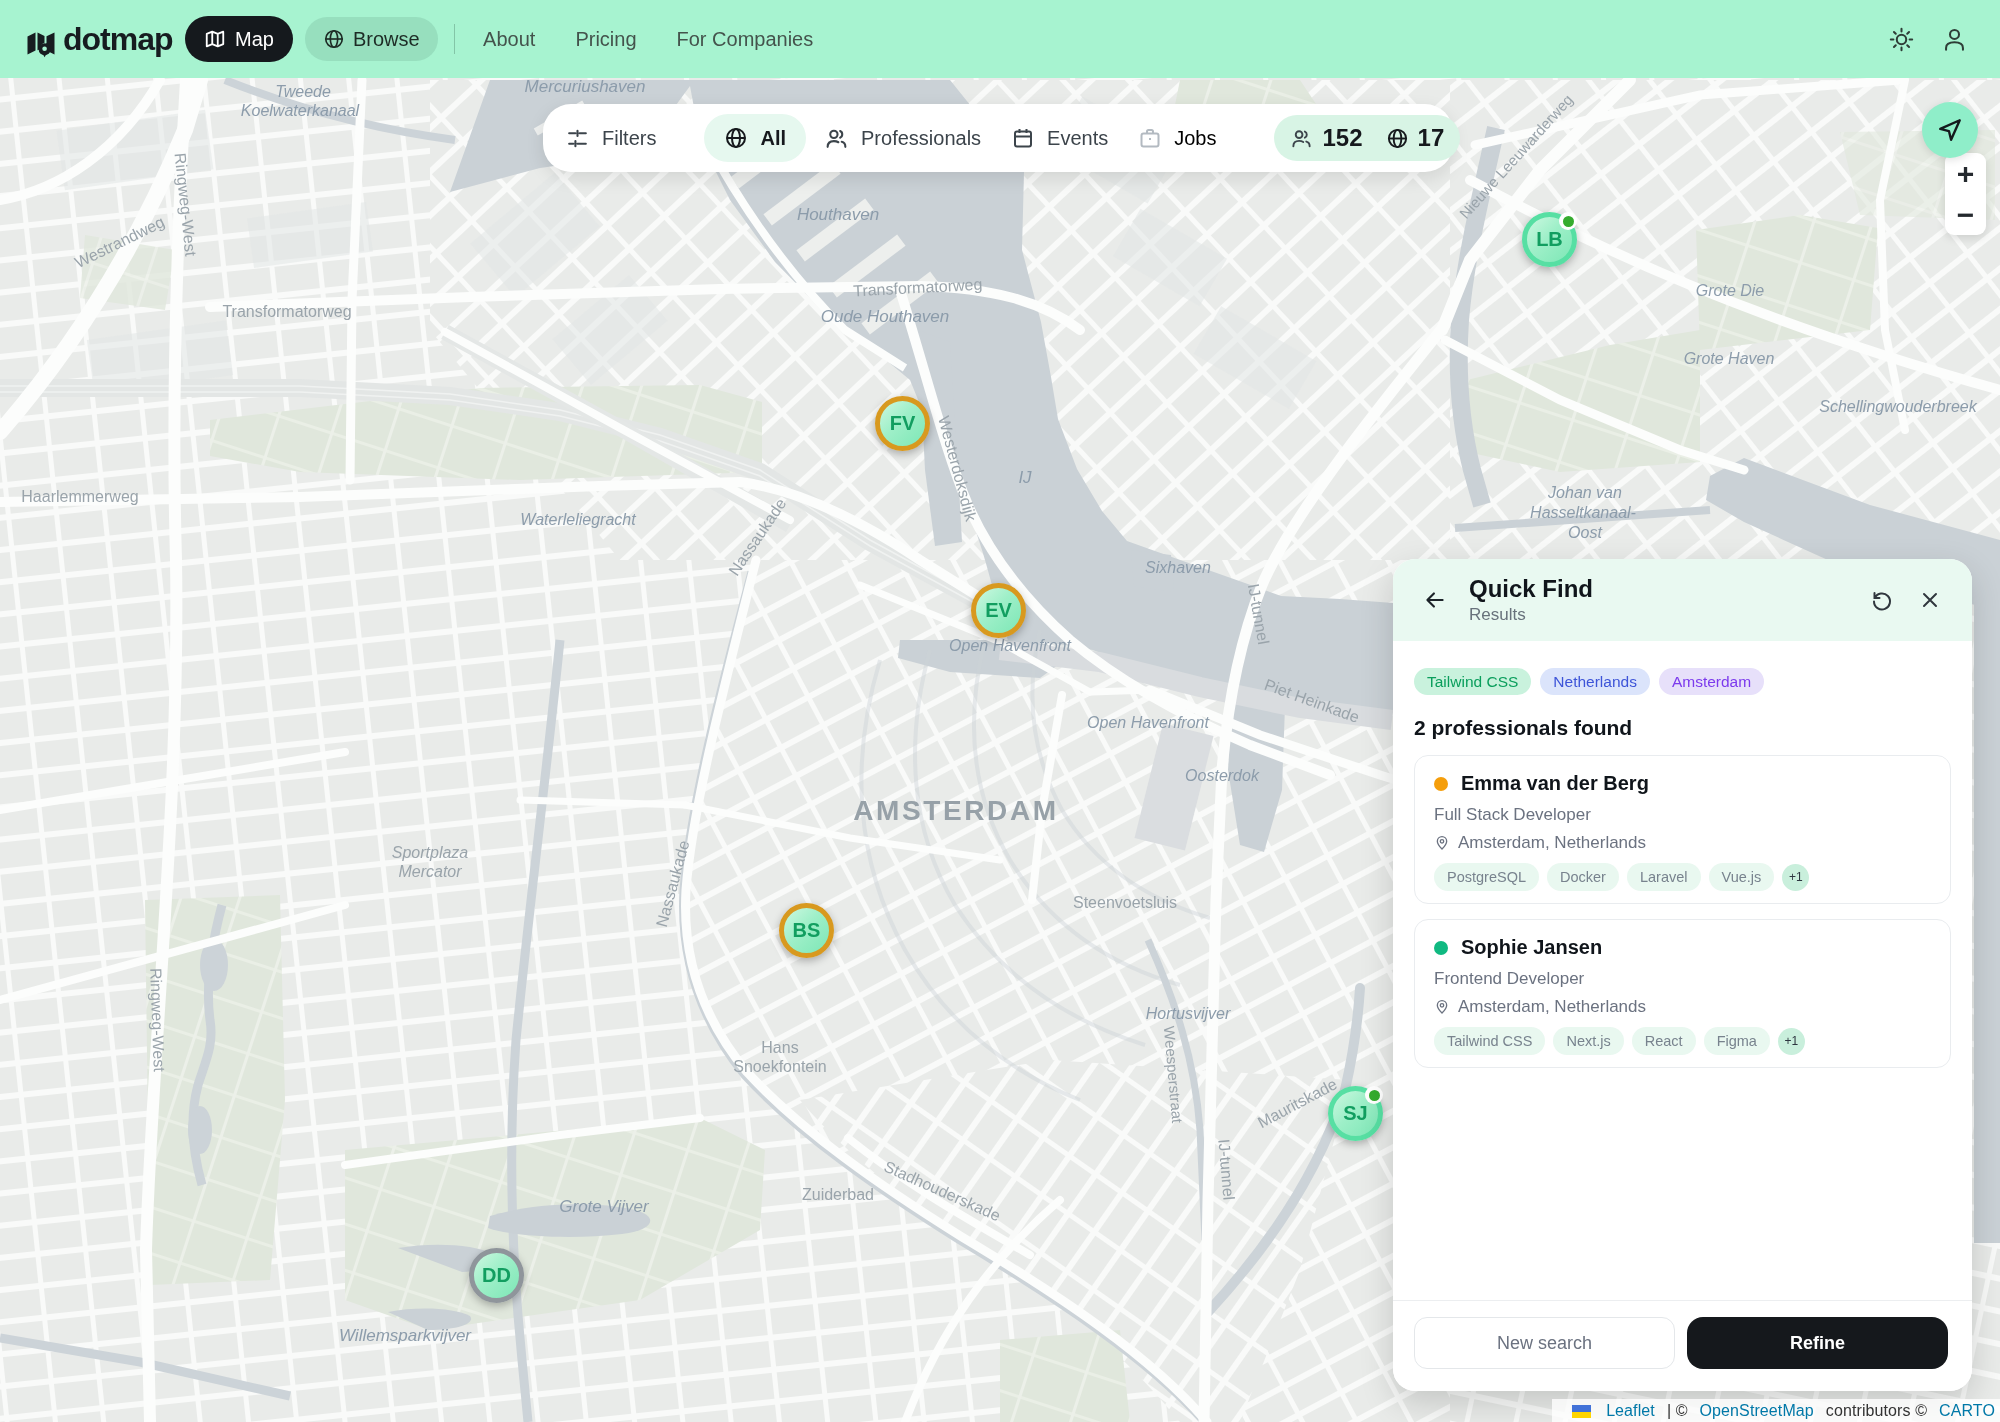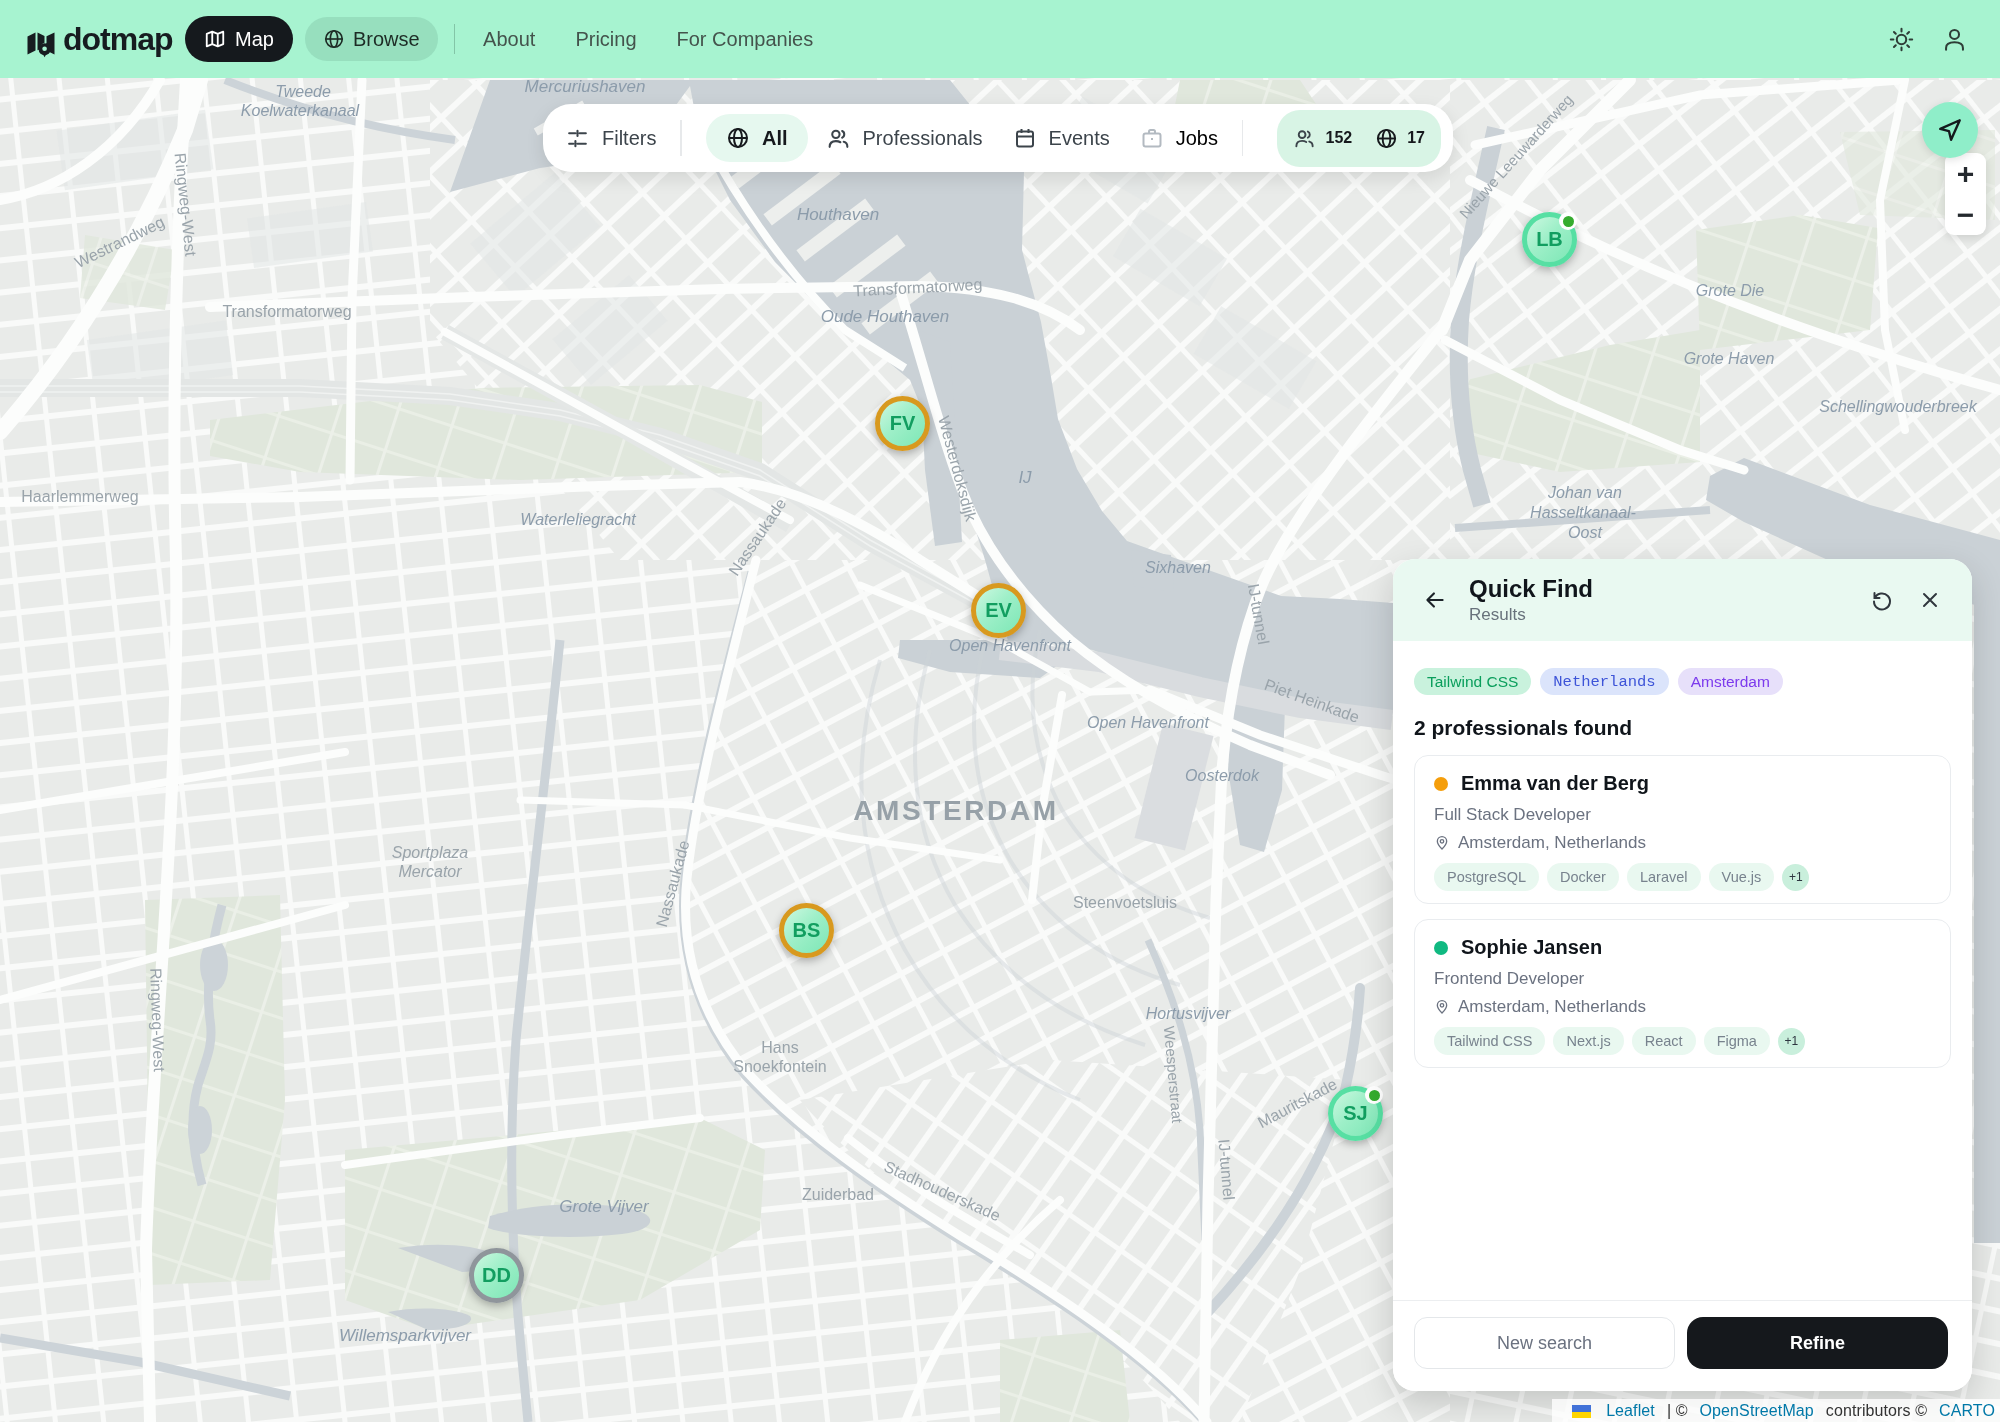--- a/index.html
+++ b/index.html
@@ -21,22 +21,22 @@
   .nav-right { margin-left:auto; display:flex; align-items:center; gap:26px; margin-right:32px; }
 
   
   #filterbar { position:absolute; left:543px; top:104px; width:910px; height:68px; background:#fff;
     border-radius:28px; box-shadow:0 6px 18px rgba(0,0,0,0.10); display:flex; align-items:center; z-index:20;
     padding-left:22px; }
   .fb-item { display:flex; align-items:center; gap:12px; font-size:20px; color:#3c444b; }
   .fb-sep { width:1.5px; height:36px; background:#e7e9eb; margin:0 24px; }
   .fb-all { background:#e6f8ef; height:48px; border-radius:24px; display:flex; align-items:center; gap:12px;
     padding:0 20px; font-size:20px; font-weight:bold; color:#16191d; }
-  .fb-counts { background:#d8f4e5; height:57px; border-radius:23px; display:flex; align-items:center; gap:9px;
-    padding:0 16px; font-size:16px; font-weight:bold; color:#16191d; margin-left:0;text-align:center; }
+  .fb-counts { background:#d8f4e5; height:46px; border-radius:23px; display:flex; align-items:center; gap:9px;
+    padding:0 16px; font-size:24px; font-weight:bold; color:#16191d; margin-left:0;text-align:center; }
 
   
   .marker { position:absolute; width:55px; height:55px; border-radius:50%;
     background:linear-gradient(135deg,#cdf8e1 0%,#9eefc8 45%,#7de7b6 100%);
     display:flex; align-items:center; justify-content:center; font-weight:bold; font-size:20px; color:#129e60;
     box-shadow:0 3px 8px rgba(0,0,0,0.28); z-index:10; }
   .b-green { border:5px solid #57dfa3; }
   .b-orange { border:5px solid #d8991f; }
   .b-gray { border:5px solid #8f959b; }
   .mdot { position:absolute; top:-5px; right:-5px; width:18px; height:18px; background:#fff; border-radius:50%; }
@@ -45,21 +45,21 @@
   
   #panel { position:absolute; left:1393px; top:559px; width:579px; height:832px; background:#fff;
     border-radius:22px; box-shadow:0 12px 34px rgba(0,0,0,0.16); z-index:25; overflow:hidden; }
   .p-header { height:82px; background:#e9f9f1; display:flex; align-items:center; }
   .p-title { font-size:24px; font-weight:bold; color:#10151b; line-height:1.15; }
   .p-sub { font-size:17px; color:#68727c; margin-top:2px; }
   .p-body { padding:0 21px; }
   .tagrow { display:flex; gap:9px; margin-top:27px; }
   .tag { height:27px; border-radius:14px; display:flex; align-items:center; padding:0 13px; font-size:15.5px; }
   .tag-g { background:#c9f2dd; color:#0a9e5c; }
-  .tag-b { background:#dbe4fb; color:#3d54d8;font-family:Liberation Mono, monospace; }
+  .tag-b { background:#dbe4fb; color:#3d54d8; }
   .tag-p { background:#e7e0fa; color:#7c3aed; }
   .found { font-size:21px; font-weight:bold; color:#10151b; margin-top:21px; }
   .card { border:1.5px solid #e9ecef; border-radius:14px; margin-top:15px; padding:16px 19px 12px 19px; }
   .c-name-row { display:flex; align-items:center; gap:13px; }
   .c-dot { width:14px; height:14px; border-radius:50%; }
   .c-name { font-size:20px; font-weight:bold; color:#10151b; }
   .c-role { font-size:17px; color:#6b7280; margin-top:10px; }
   .c-loc { display:flex; align-items:center; gap:8px; font-size:17px; color:#6b7280; margin-top:8px; }
   .c-pills { display:flex; gap:8px; margin-top:10px; align-items:center; }
   .c-pill { height:28px; background:#e9f8f0; border-radius:14px; display:flex; align-items:center; padding:0 13px;

